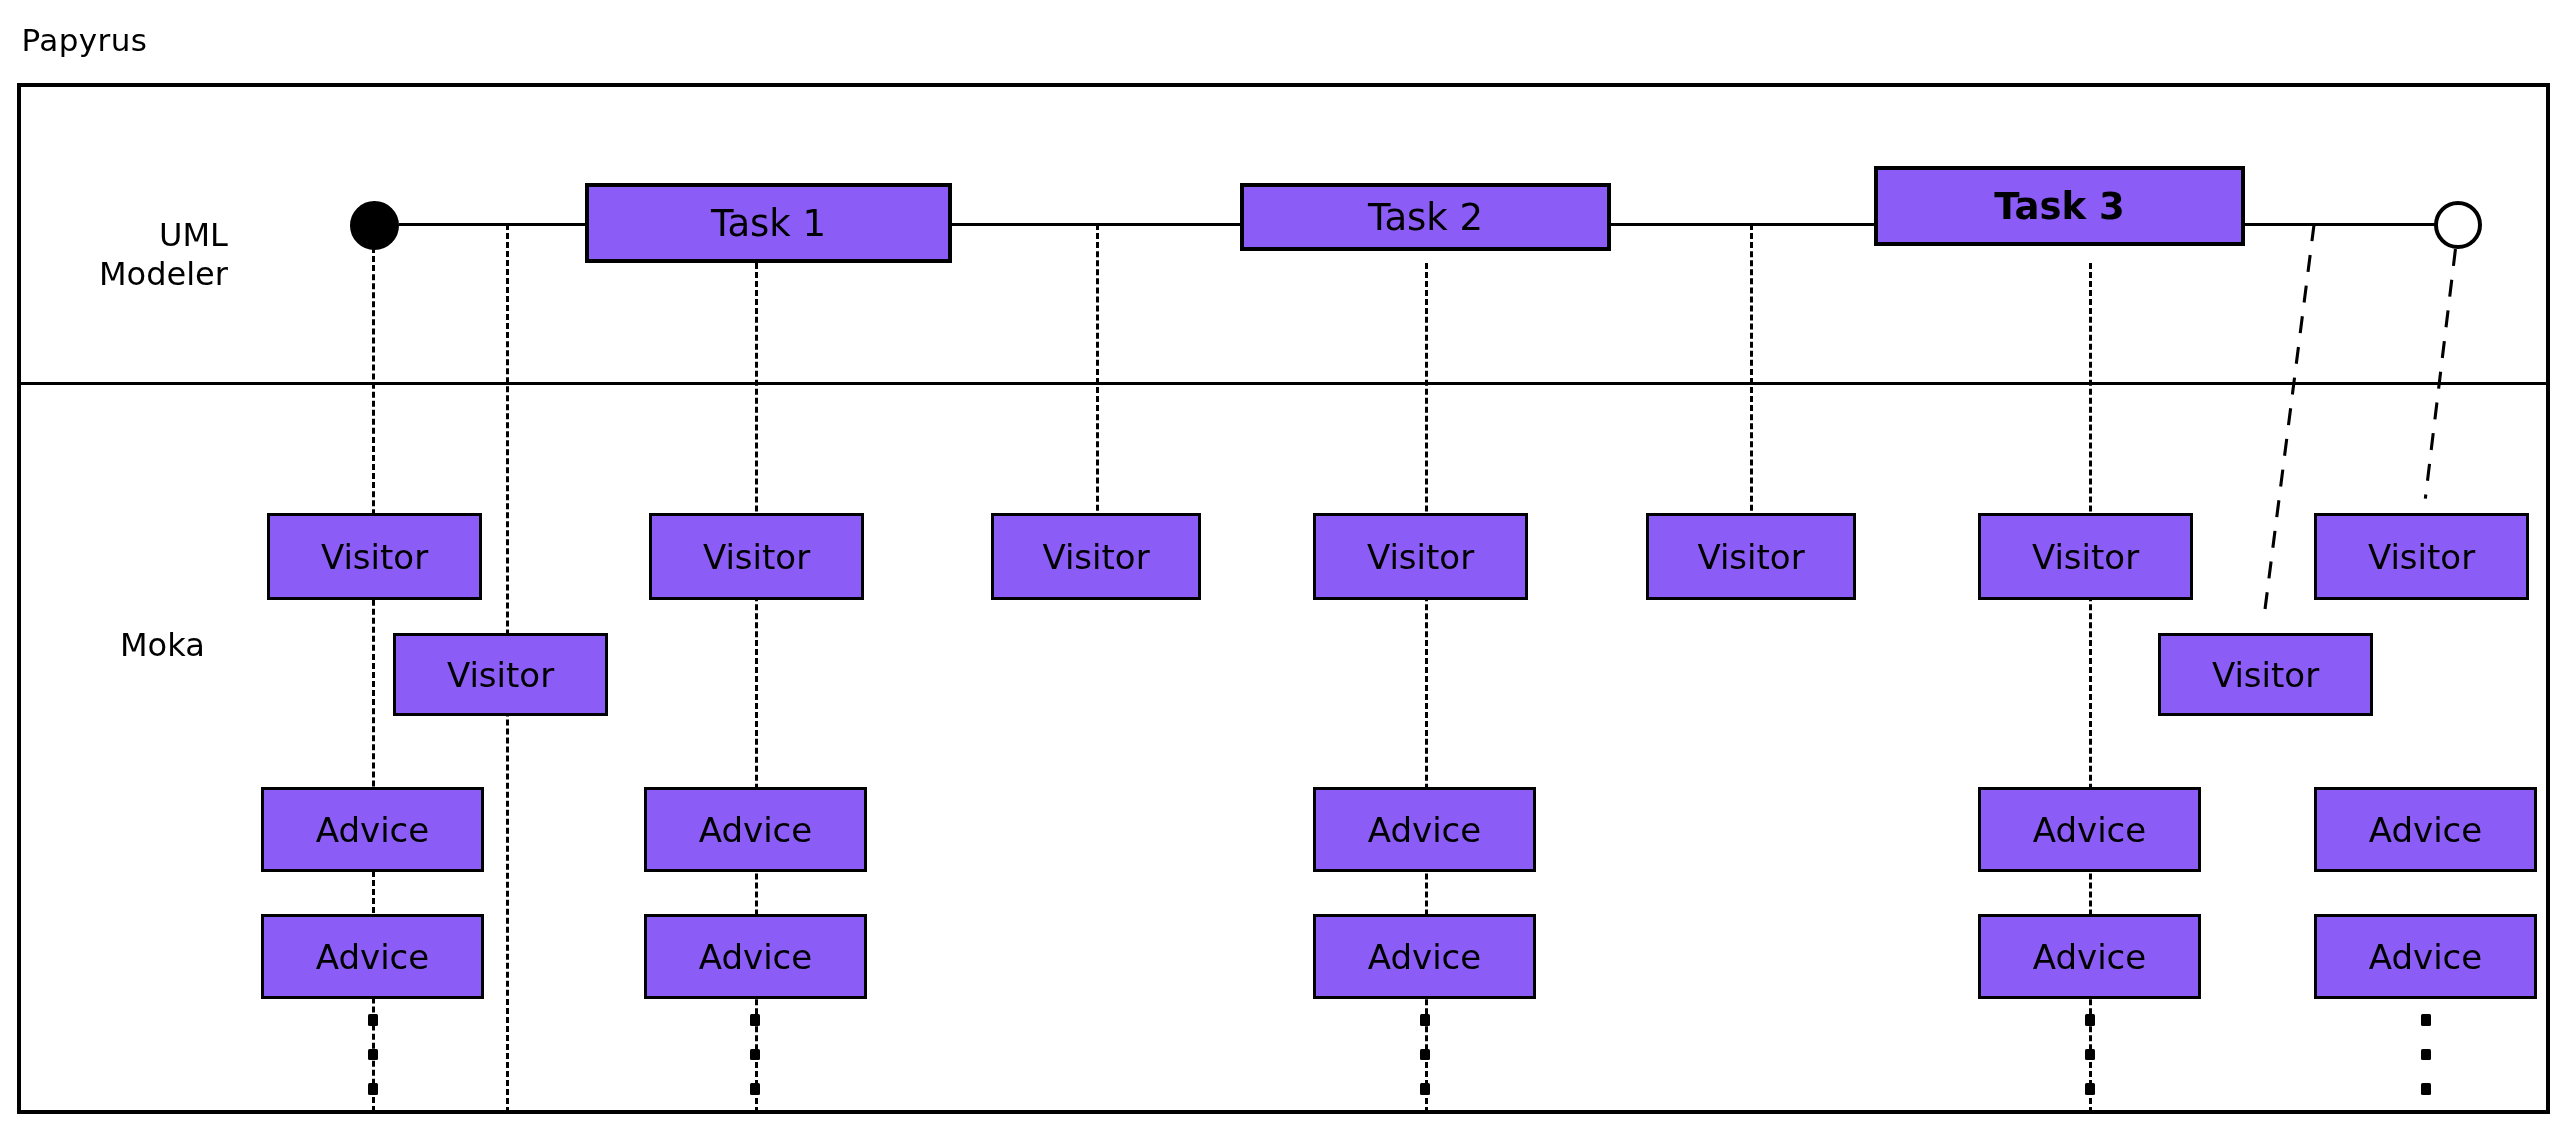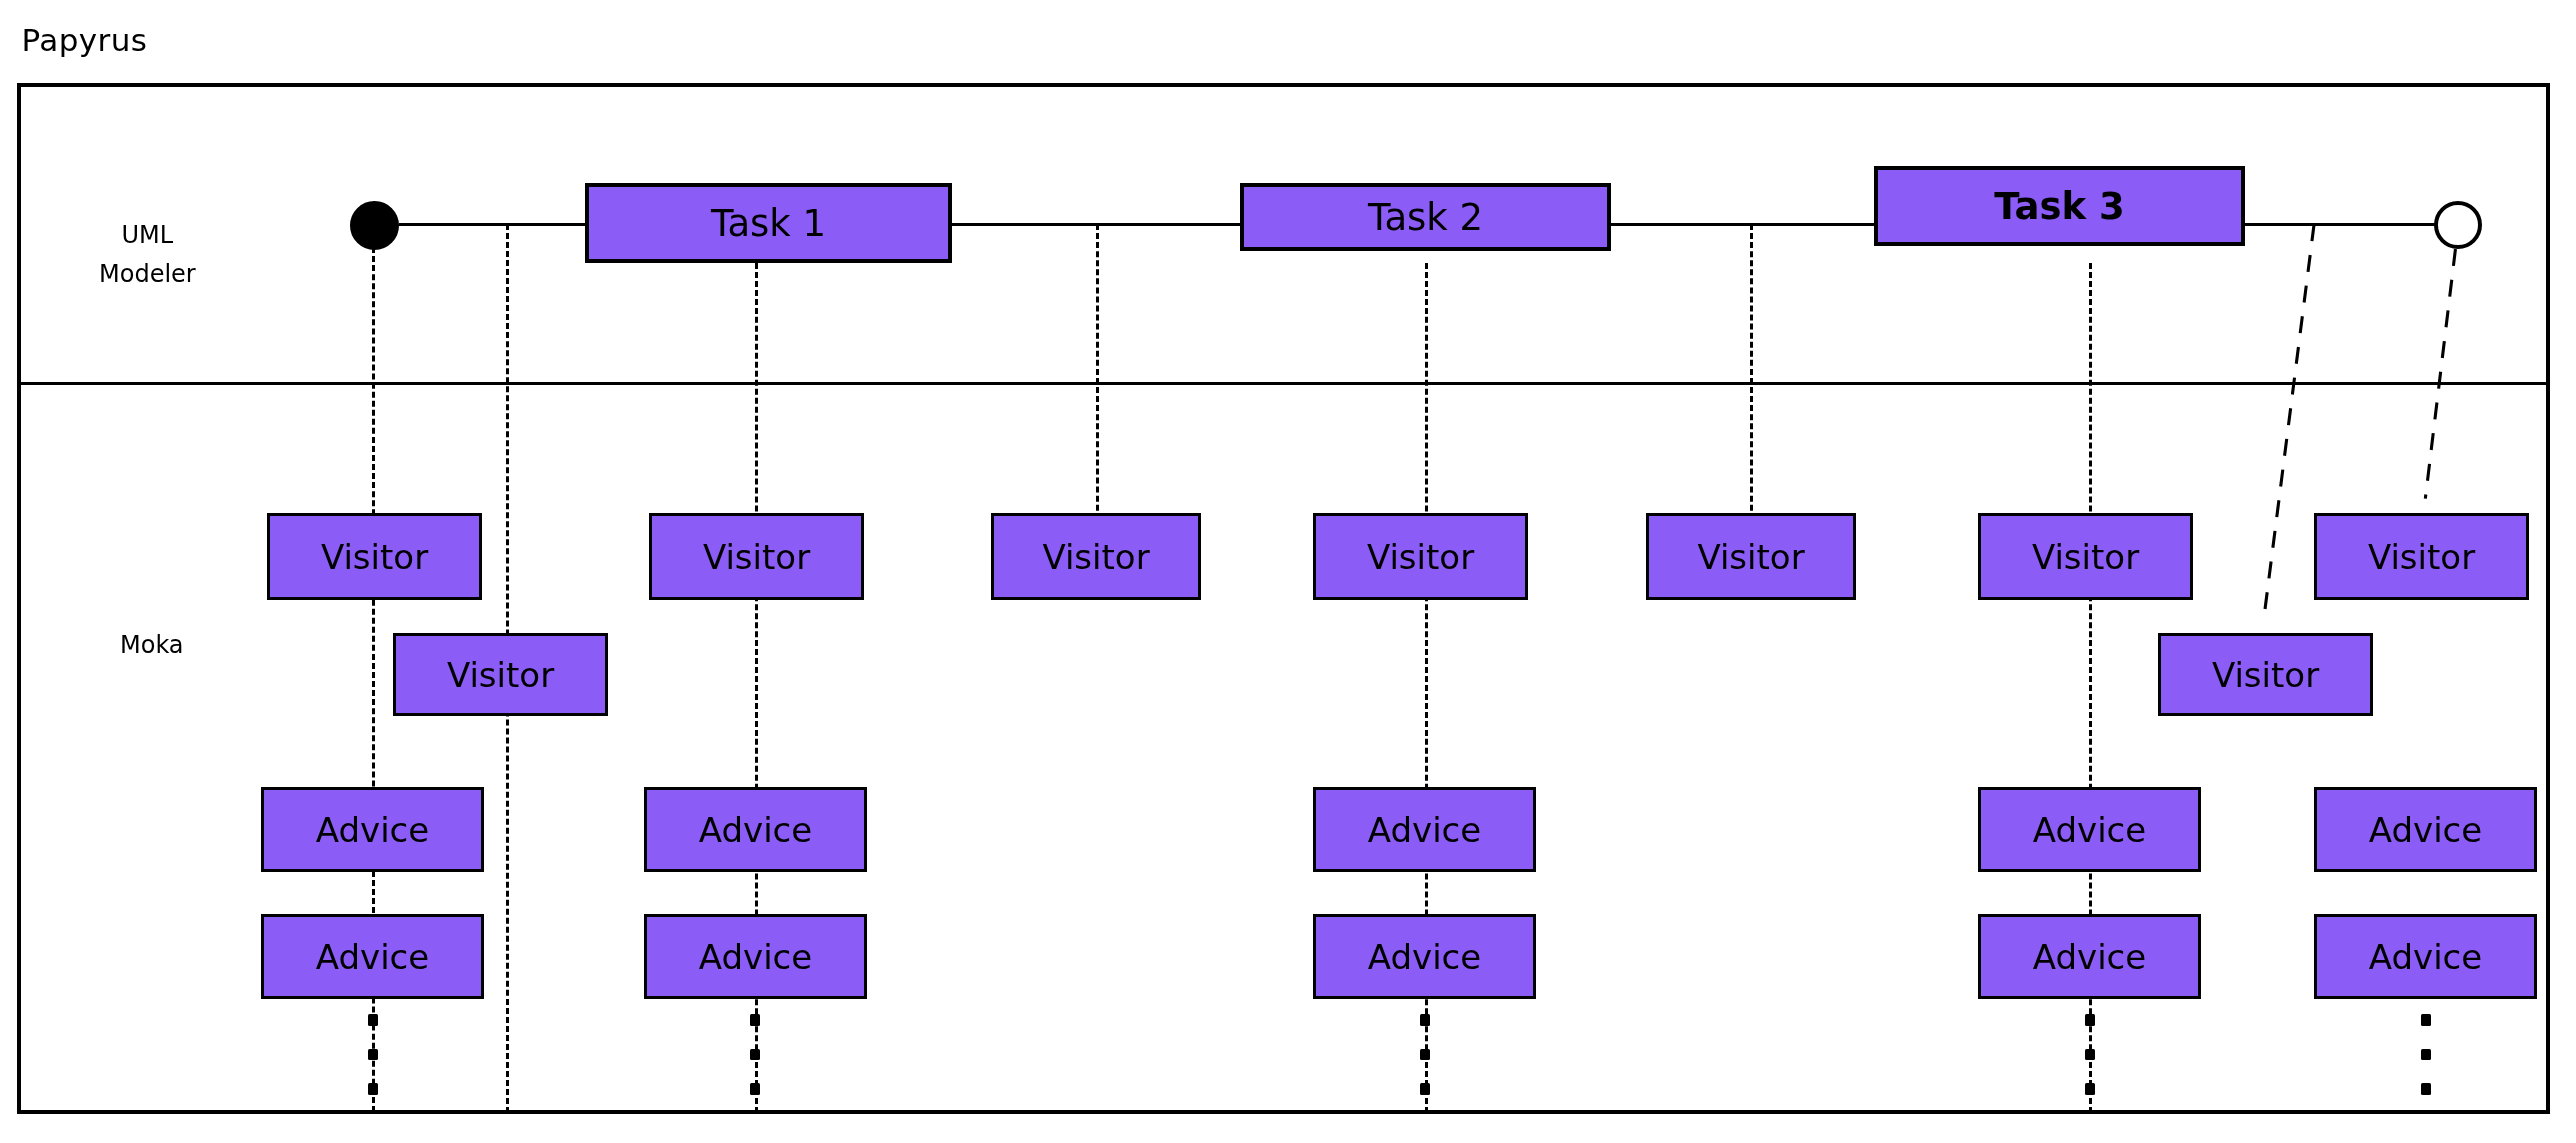--- a/index.html
+++ b/index.html
@@ -45,24 +45,24 @@
     position: absolute;
     left: 17px;
     top: 382px;
     width: 2533px;
     height: 3.1px;
     background: #000;
   }
   
   .lane-label {
     position: absolute;
-    font-size: 24px;
+    font-size: 32px;
     line-height: 39px;
     white-space: pre-line;
-    text-align: center;
+    text-align: right;
   }
   #lane-label-uml { left: 99px; top: 216px; }
   #lane-label-moka { left: 120px; top: 626px; }
 
   
   .node-initial, .node-final {
     position: absolute;
     border-radius: 50%;
     box-sizing: border-box;
   }

